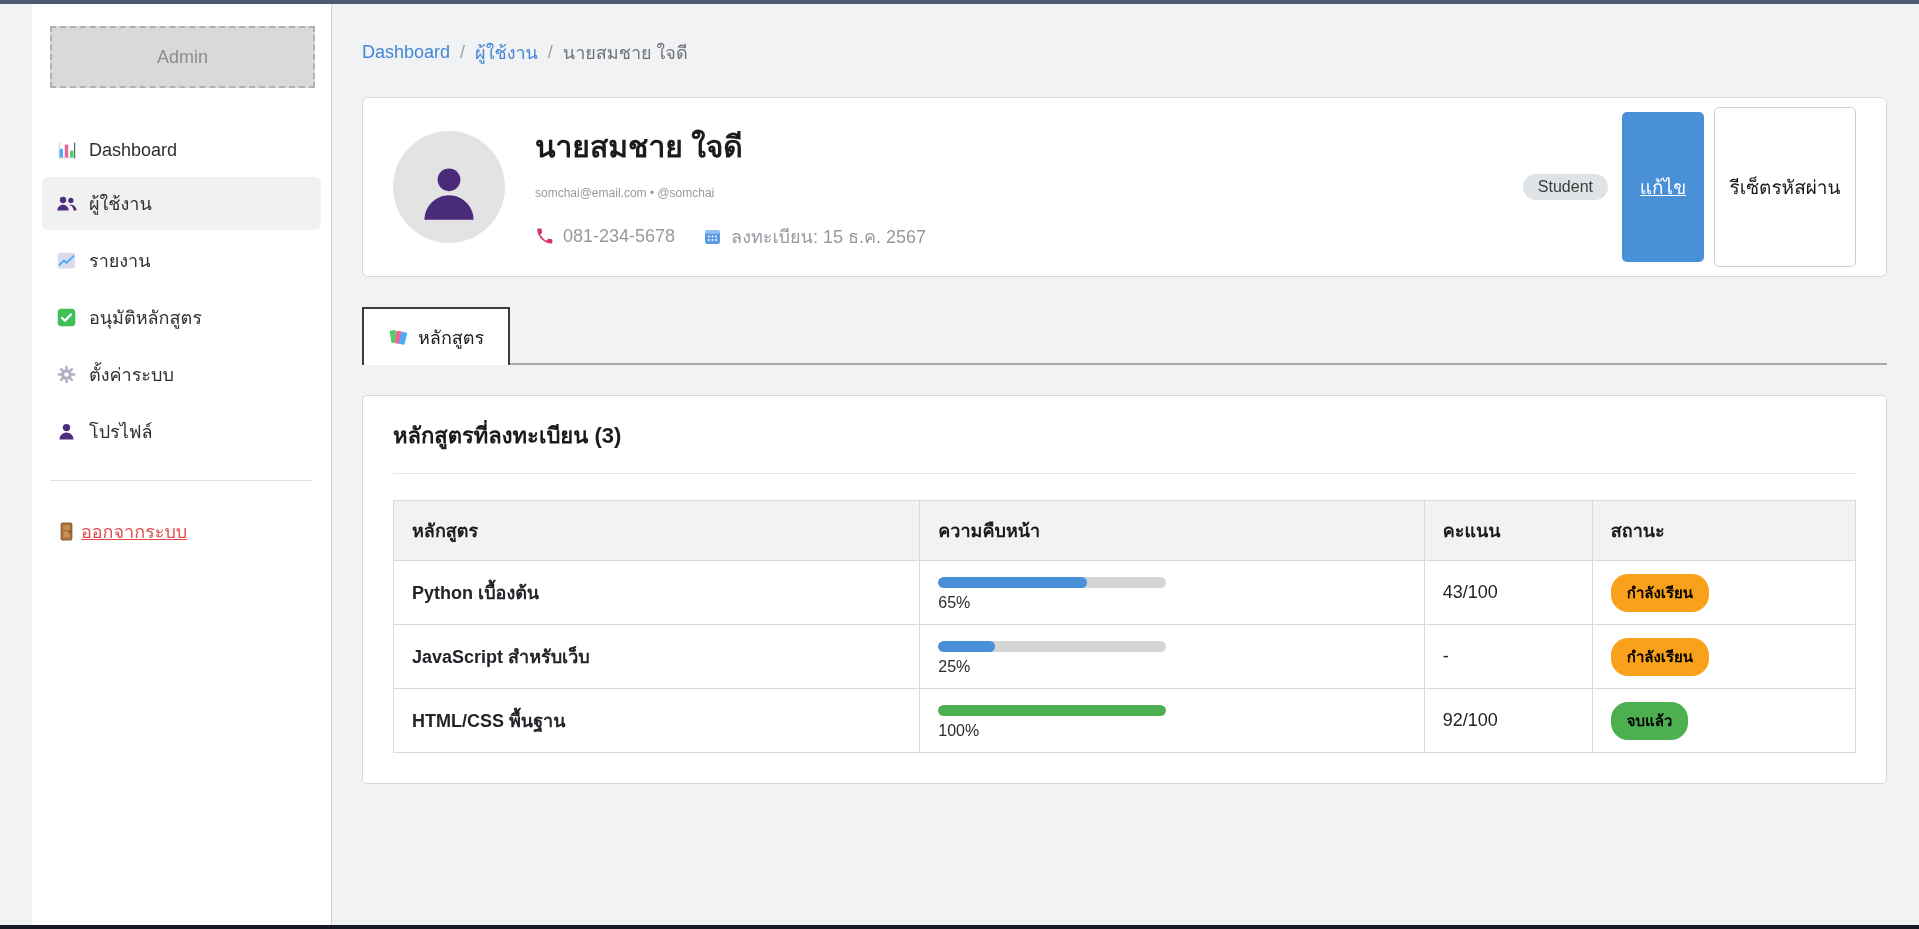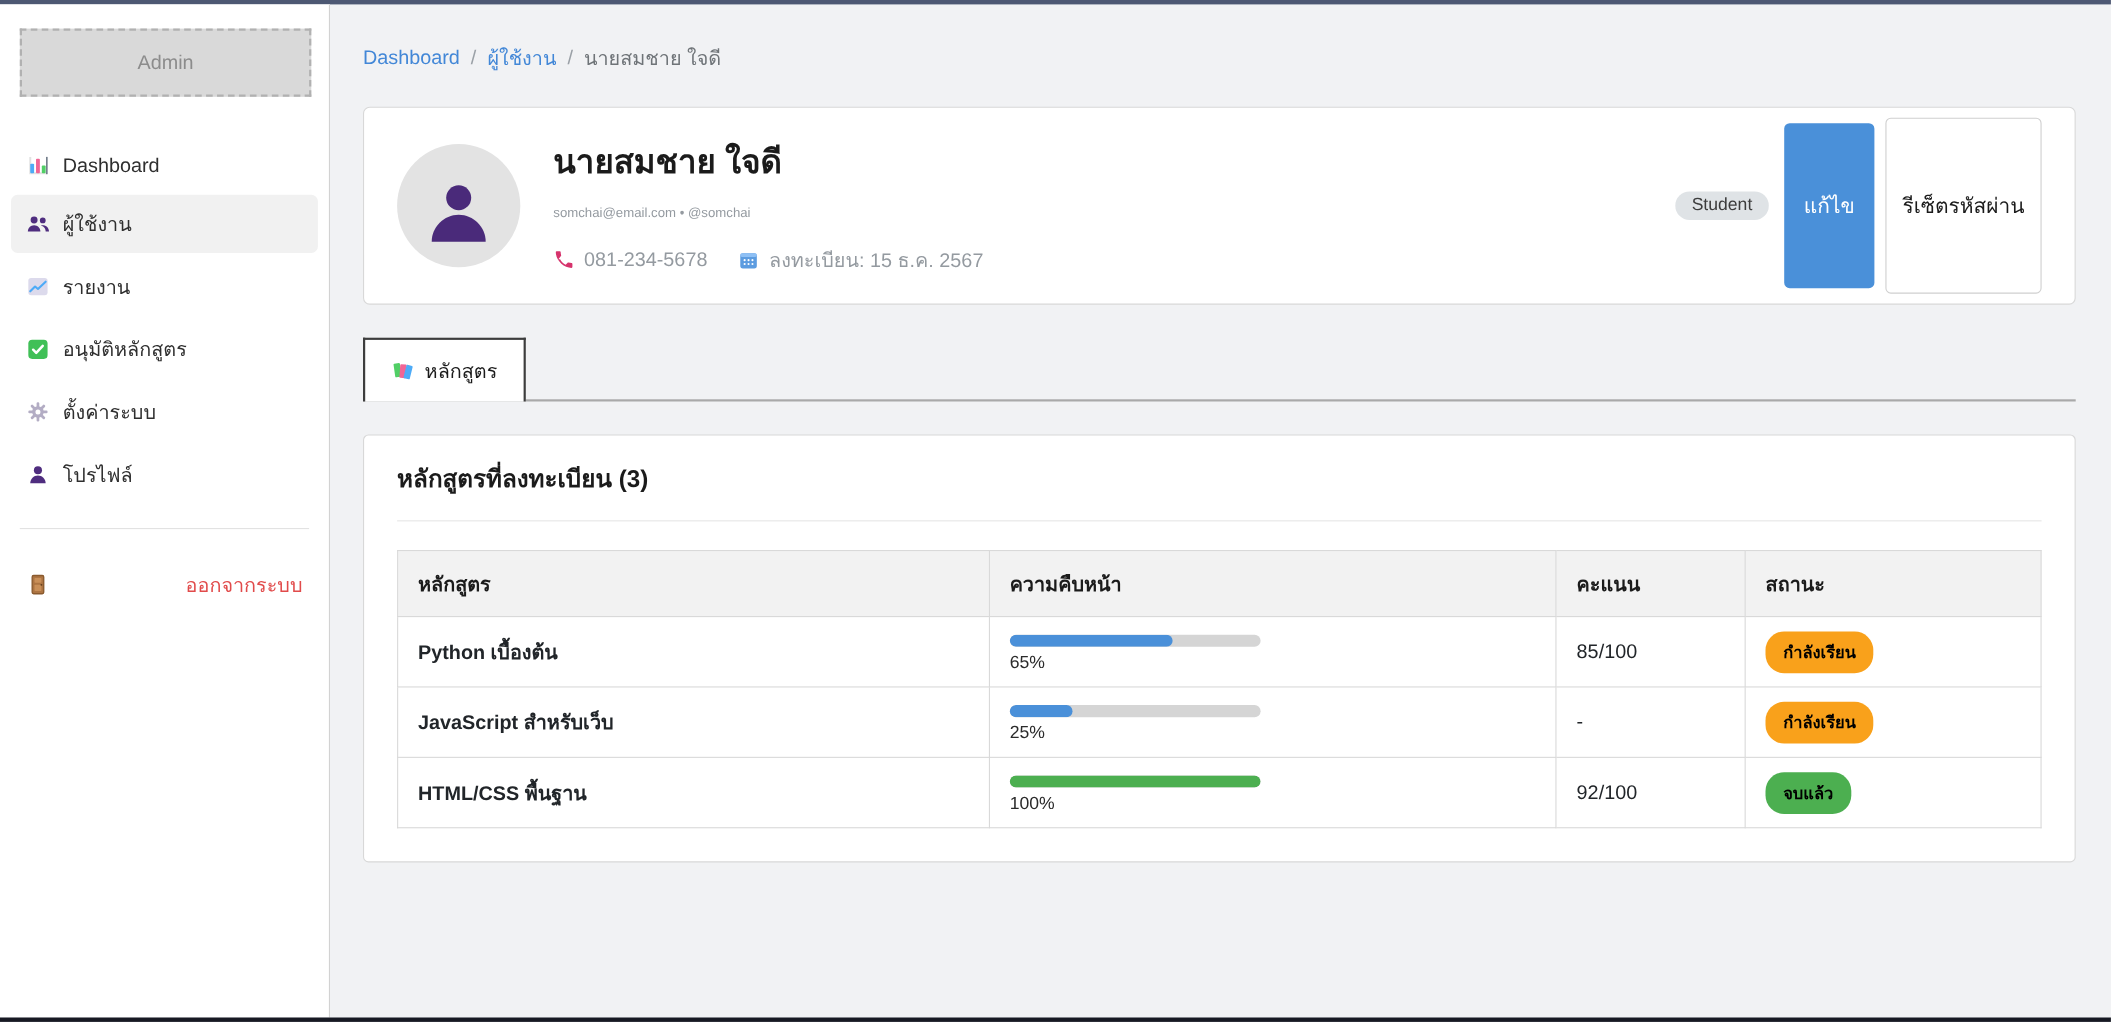--- a/index.html
+++ b/index.html
@@ -5,21 +5,21 @@
   * { margin:0; padding:0; box-sizing:border-box; }
   html,body { width:1919px; height:929px; overflow:hidden; }
   body {
     font-family:"Liberation Sans", sans-serif;
     background:#f1f2f4;
     color:#212529;
     position:relative;
   }
   .topbar   { height:4px; background:#4d5873; }
   .bottombar{ position:absolute; left:0; bottom:0; width:100%; height:4px; background:#171923; }
-  .app { display:flex; height:921px; }
+  .app { display:flex; height:921px;margin-left:32px; }
 
   
   .sidebar {
     width:300px; flex-shrink:0; background:#ffffff;
     border-right:1px solid #d2d2d2; padding:20px 10px 0 10px;
   }
   .admin-box {
     margin:2px 6px 0 8px; height:62px;
     background:#d9d9d9; border:2px dashed #b1b1b1;
     display:flex; align-items:center; justify-content:center;
@@ -29,23 +29,23 @@
   .nav-item {
     display:flex; align-items:center; gap:12px;
     padding:12px 14px; border-radius:6px;
     font-size:18px; color:#2f2f2f; cursor:pointer;
   }
   .nav-item.active { background:#f1f1f1; }
   .nav-icon { width:21px; height:21px; display:inline-flex; }
   .nav-icon svg { width:21px; height:21px; }
   .side-divider { border:none; border-top:1px solid #e2e2e2; margin:22px 8px 26px 8px; }
   .logout {
-    display:flex; align-items:center; gap:24px;
+    display:flex; align-items:center; gap:4px;
     padding:10px 14px; font-size:18px; color:#e14b4b;
-    cursor:pointer;justify-content:space-between;
+    text-decoration:underline; cursor:pointer;
   }
 
   
   .main { flex:1; padding:30px 32px 0 30px; overflow:hidden; }
   .breadcrumb { display:flex; align-items:center; gap:10px; font-size:18px; margin:4px 0 30px 0; }
   .breadcrumb .crumb-link { color:#4287d7; text-decoration:none; cursor:pointer; }
   .breadcrumb .sep { color:#9aa0a6; }
   .breadcrumb .crumb-current { color:#6f7478; }
 
   
@@ -66,21 +66,21 @@
   .profile-meta { display:flex; align-items:center; gap:28px; font-size:18px; color:#949aa0; }
   .meta-item { display:flex; align-items:center; gap:9px; }
   .meta-item svg { width:19px; height:19px; }
   .right-group { display:flex; align-items:center; gap:10px; flex-shrink:0; }
   .role-badge {
     background:#dfe3e6; color:#3c3c3c; font-size:16px;
     padding:4px 15px; border-radius:16px; margin-right:4px;
   }
   .edit-btn {
     width:82px; height:150px; background:#4a90d9; border:none; border-radius:5px;
-    color:#ffffff; font-size:19px; 
+    color:#ffffff; font-size:19px; text-decoration:underline;
     font-family:inherit; cursor:pointer;
   }
   .reset-btn {
     width:142px; height:160px; background:#ffffff; border:1px solid #cfcfcf; border-radius:5px;
     color:#1b1b1b; font-size:19px; font-family:inherit; cursor:pointer;
   }
 
   
   .tabbar { margin-top:30px; border-bottom:2px solid #a9a9a9; display:flex; }
   .tab {
@@ -303,21 +303,21 @@
         </thead>
         <tbody>
           <tr>
             <td class="course-cell">Python เบื้องต้น</td>
             <td>
               <div class="progress-track">
                 <div class="progress-fill" style="width: 65%; background: rgb(74, 144, 217);"></div>
               </div>
               <div class="progress-label">65%</div>
             </td>
-            <td>85/100</td>
+            <td>43/100</td>
             <td>
               <span class="status-pill" style="background: rgb(249, 161, 27);">กำลังเรียน</span>
             </td>
           </tr>
           <tr>
             <td class="course-cell">JavaScript สำหรับเว็บ</td>
             <td>
               <div class="progress-track">
                 <div class="progress-fill" style="width: 25%; background: rgb(74, 144, 217);"></div>
               </div>

